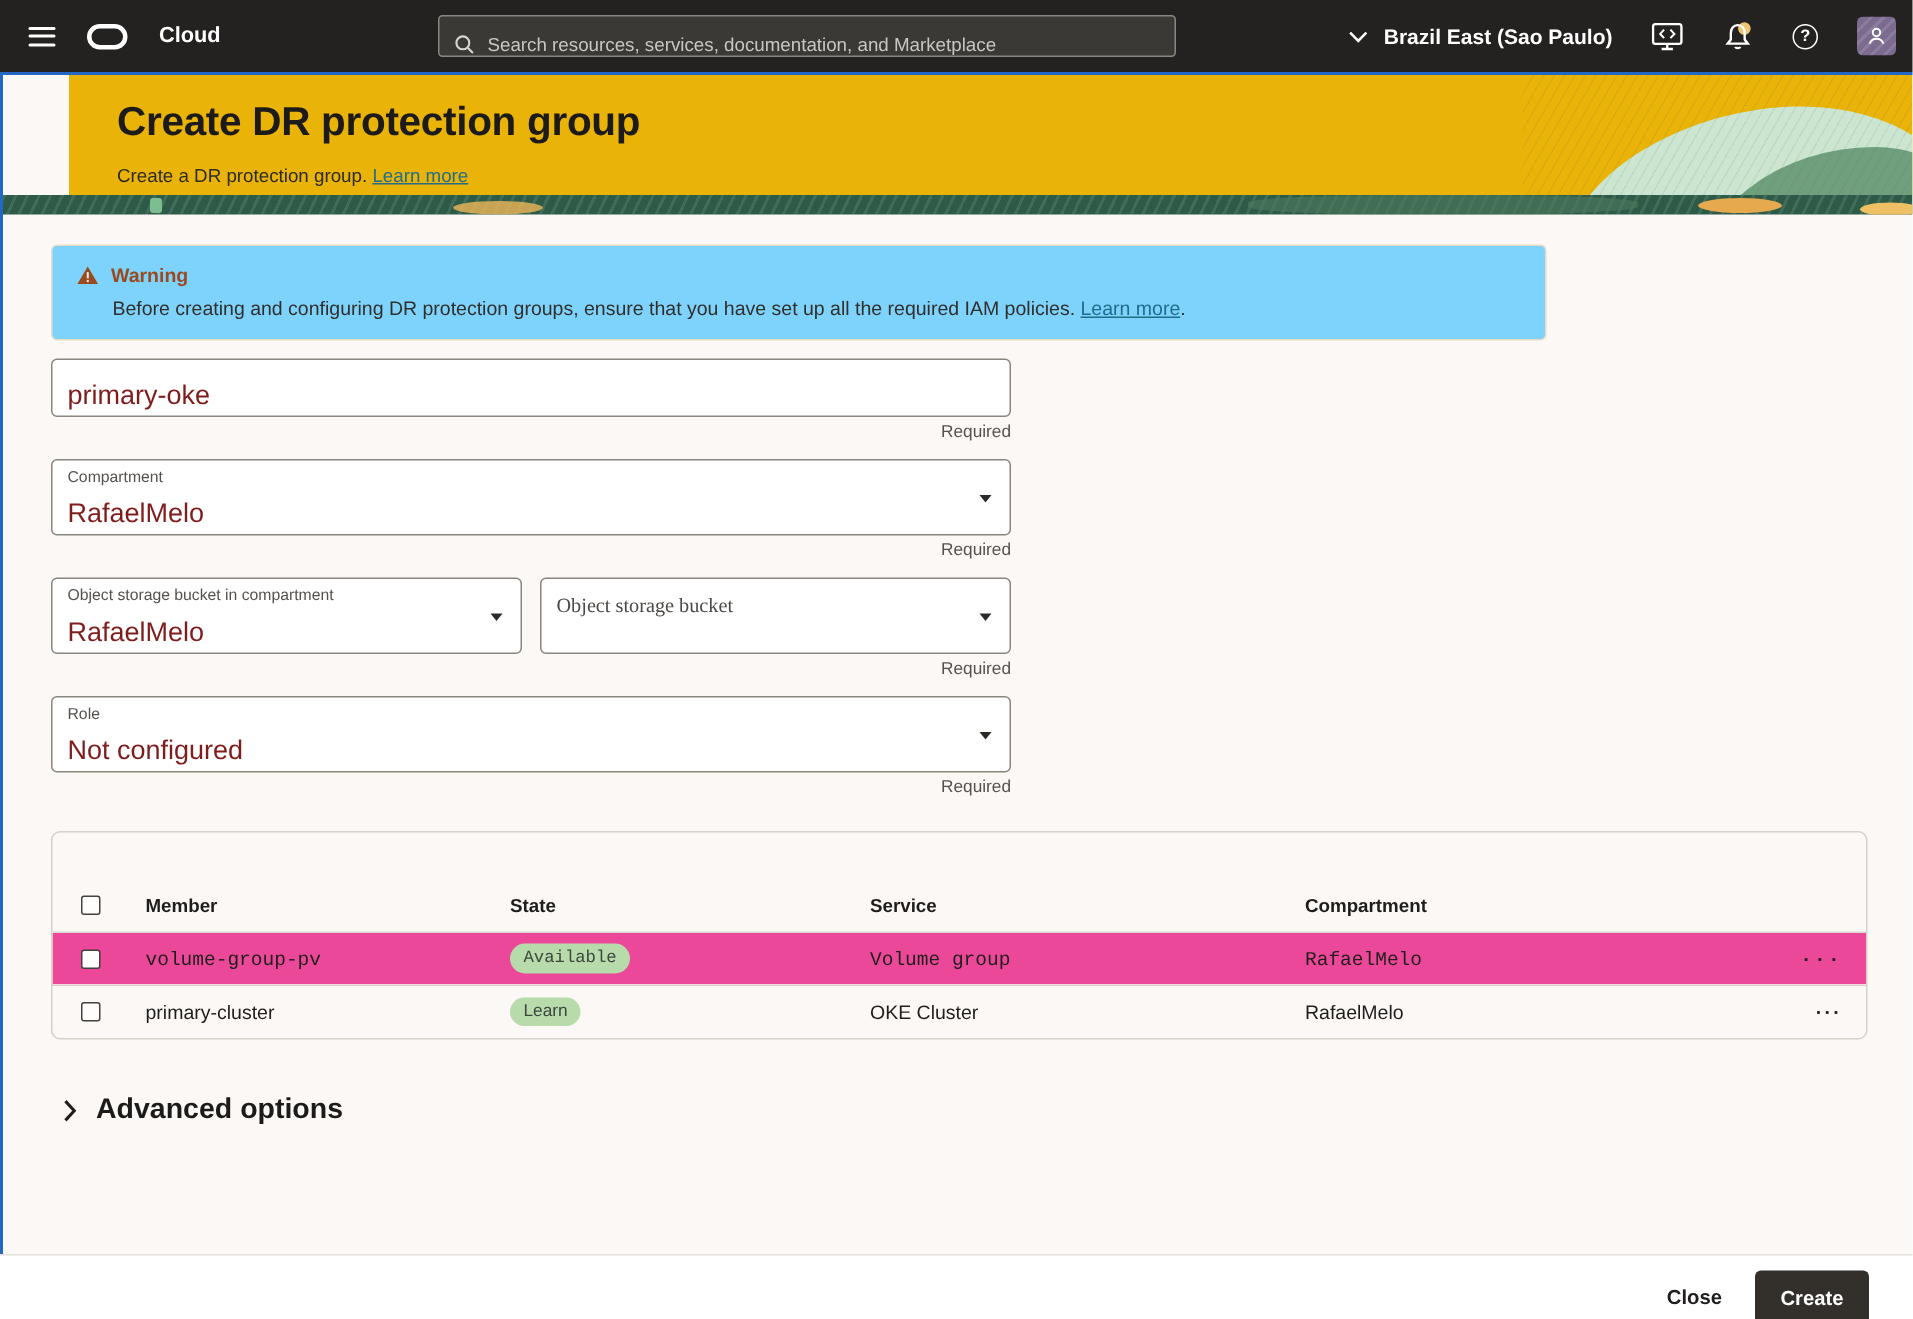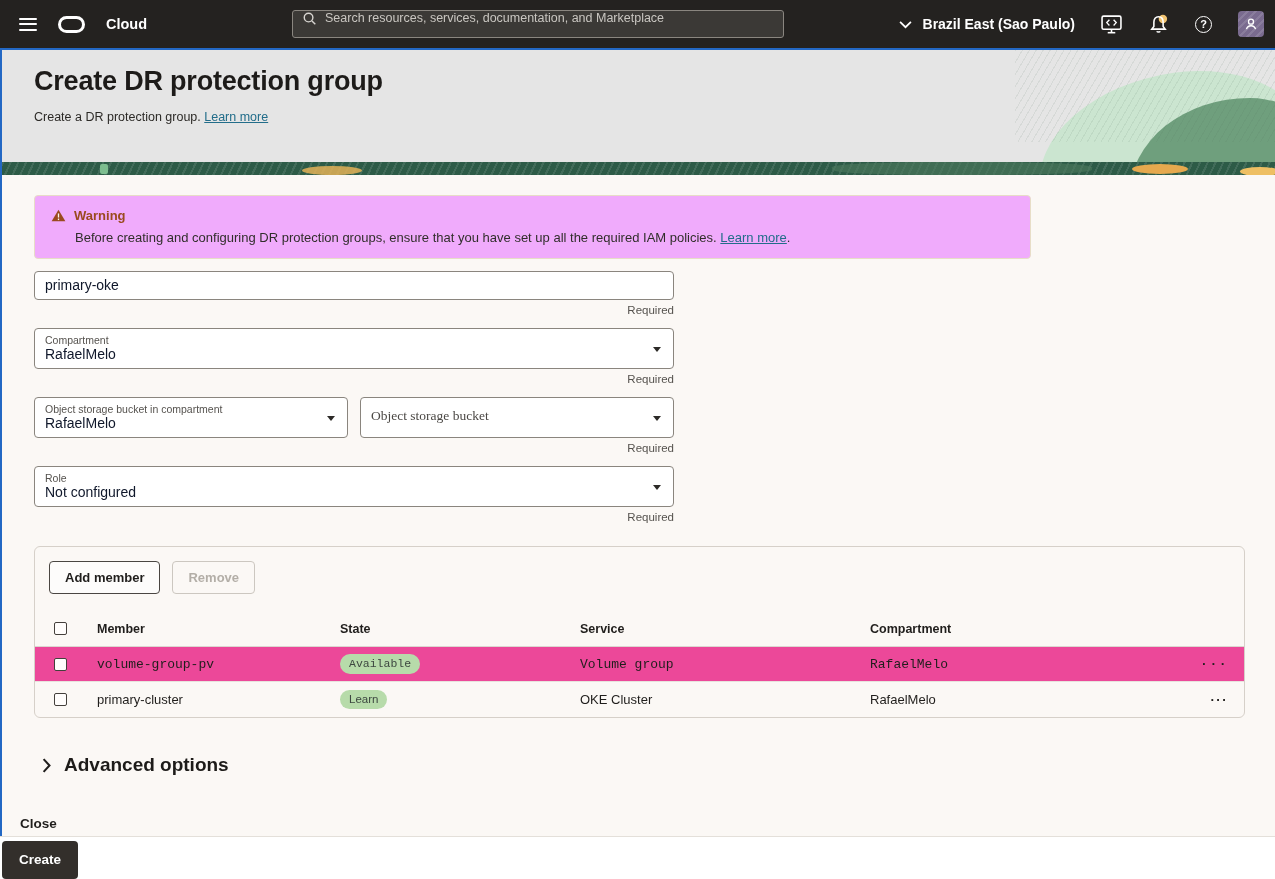--- a/index.html
+++ b/index.html
@@ -10,21 +10,21 @@
   .topbar { position:absolute; top:0; left:0; width:1275px; height:48px;
     background:#242220; display:flex; align-items:center; }
   .hamburger { width:18px; height:13px; margin-left:19px; display:flex;
     flex-direction:column; justify-content:space-between; cursor:pointer; }
   .hamburger span { display:block; height:2px; background:#fff; border-radius:1px; }
   .oracle-logo { width:27px; height:17px; border:3px solid #fff; border-radius:9px;
     margin-left:21px; }
   .brand { color:#fff; font-size:14.5px; font-weight:bold; margin-left:21px; }
   .search-wrap { position:absolute; left:292px; top:10px; width:492px; height:28px;
     background:#3b3936; border:1px solid #8a8680; border-radius:3px;
-    display:flex; align-items:flex-start; padding:0 9px; }
+    display:flex; align-items:flex-end; padding:0 9px; }
   .search-wrap svg { flex:0 0 auto; }
   .search-input { flex:1; margin-left:8px; background:transparent; border:none;
     outline:none; color:#e8e5e1; font-size:12.5px; font-family:inherit; }
   .search-input::placeholder { color:#c9c6c1; }
   .topbar-right { position:absolute; right:0; top:0; height:48px; display:flex;
     align-items:center; padding-right:11px; }
   .region { display:flex; align-items:center; color:#fff; font-size:14px;
     font-weight:bold; cursor:pointer; }
   .region svg { margin-right:11px; }
   .tb-icon { margin-left:26px; cursor:pointer; display:flex; align-items:center; }
@@ -34,21 +34,21 @@
   .avatar { width:26px; height:26px; border-radius:4px; margin-left:26px;
     background:#7a6b8f;
     background-image:repeating-linear-gradient(135deg, rgba(255,255,255,.12) 0 2px, transparent 2px 6px);
     display:flex; align-items:center; justify-content:center; cursor:pointer; }
 
   
   .main-region { position:absolute; top:48px; left:0; width:1275px; bottom:43px;
     border-top:2px solid #2368c4; border-left:2px solid #2368c4;
     background:#fbf8f5; overflow:hidden; }
 
-  .page-header { position:relative; height:112px; background:#e5e5e5; overflow:hidden; }
+  .page-header { position:relative; height:80px; background:#eab308; overflow:hidden;margin-left:44px; }
   .page-title { position:absolute; left:32px; top:16px; font-size:27px;
     font-weight:bold; color:#1d1b19; letter-spacing:-.2px; }
   .page-subtitle { position:absolute; left:32px; top:60px; font-size:12.5px;
     color:#2c2a27; }
   a.link { color:#226d8a; text-decoration:underline; cursor:pointer; }
   .header-art { position:absolute; right:0; top:0; width:280px; height:92px;
     pointer-events:none; }
   .blob-light { position:absolute; right:-30px; top:24px; width:270px; height:140px;
     background:#cbe5d0; border-radius:55% 45% 40% 60% / 70% 55% 45% 30%;
     transform:rotate(-8deg); }
@@ -67,31 +67,31 @@
   .strip-a3 { position:absolute; left:1130px; top:2px; width:56px; height:10px;
     background:#e6a94e; border-radius:50%; }
   .strip-a4 { position:absolute; left:1238px; top:5px; width:40px; height:9px;
     background:#eebf63; border-radius:50%; }
   .strip-a5 { position:absolute; left:98px; top:2px; width:8px; height:10px;
     background:#7dbd8f; border-radius:2px; }
 
   .content { padding:20px 28px 0 32px; }
 
   
-  .warning-box { width:997px; background:#f0abfc; border:1px solid #e7ddc7;
+  .warning-box { width:997px; background:#7dd3fc; border:1px solid #e7ddc7;
     border-radius:4px; padding:12px 16px 13px; }
   .warning-head { display:flex; align-items:center; gap:8px; color:#9a4a1e;
     font-weight:bold; font-size:13px; }
   .warning-body { margin-top:7px; padding-left:24px; font-size:13px; color:#312e2b; }
 
   
   .field { width:640px; background:#fff; border:1px solid #8a857e; border-radius:4px;
     padding:5px 10px 6px; position:relative; cursor:text; }
   .field-label { font-size:10.5px; color:#55524e; line-height:12px; }
-  .field-value { font-size:14px; color:#0f172a; line-height:16px; margin-top:0; }
+  .field-value { font-size:18px; color:#7f1d1d; line-height:16px; margin-top:10px; }
   .select { cursor:pointer; }
   .caret { position:absolute; right:12px; top:50%; margin-top:-2px; width:0; height:0;
     border-left:4.5px solid transparent; border-right:4.5px solid transparent;
     border-top:5.5px solid #2c2a27; }
   .required-row { width:640px; text-align:right; font-size:11.5px; color:#55524e;
     margin-top:4px; }
   .mt12 { margin-top:12px; }
   .bucket-row { display:flex; gap:12px; margin-top:12px; }
   .field.half { width:314px; }
   .select-placeholder { font-size:13.5px; color:#4b4845; line-height:26px;font-family:Liberation Serif, serif; }
@@ -128,21 +128,21 @@
     color:#201e1c; cursor:pointer; }
 
   
   .advanced { margin-top:36px; display:flex; align-items:center; gap:13px;
     cursor:pointer; padding-left:8px; }
   .advanced-label { font-size:19px; font-weight:bold; color:#1d1b19; }
 
   
   .footer { position:absolute; bottom:0; left:0; width:1275px; height:43px;
     background:#fff; border-top:1px solid #e4e0da; display:flex;
-    justify-content:flex-end; align-items:flex-start; padding:10px 29px 0 0;flex-direction:column; }
+    justify-content:flex-end; align-items:flex-start; padding:10px 29px 0 0; }
   .btn-close { background:none; border:none; font-family:inherit; font-size:13.5px;
     font-weight:bold; color:#201e1c; padding:10px 20px; cursor:pointer; }
   .btn-create { background:#332f2b; border:none; border-radius:4px;
     font-family:inherit; font-size:13.5px; font-weight:bold; color:#fff;
     padding:11px 17px 12px; margin-left:2px; cursor:pointer; }
 </style>
 </head>
 <body>
 
 <div class="topbar">
@@ -265,24 +265,20 @@
     <div class="required-row">Required</div>
 
     <div class="field select mt12">
       <div class="field-label">Role</div>
       <div class="field-value">Not configured</div>
       <div class="caret"></div>
     </div>
     <div class="required-row">Required</div>
 
     <div class="members-panel">
-      <div class="panel-buttons">
-        <button class="btn-outline">Add member</button>
-        <button class="btn-disabled">Remove</button>
-      </div>
       <div class="tbl">
         <div class="trow thead-row">
           <div class="col-check">
               <div class="checkbox"></div>
             </div>
           <div class="col-member">Member</div>
           <div class="col-state">State</div>
           <div class="col-service">Service</div>
           <div class="col-comp">Compartment</div>
           <div class="col-actions"></div>

